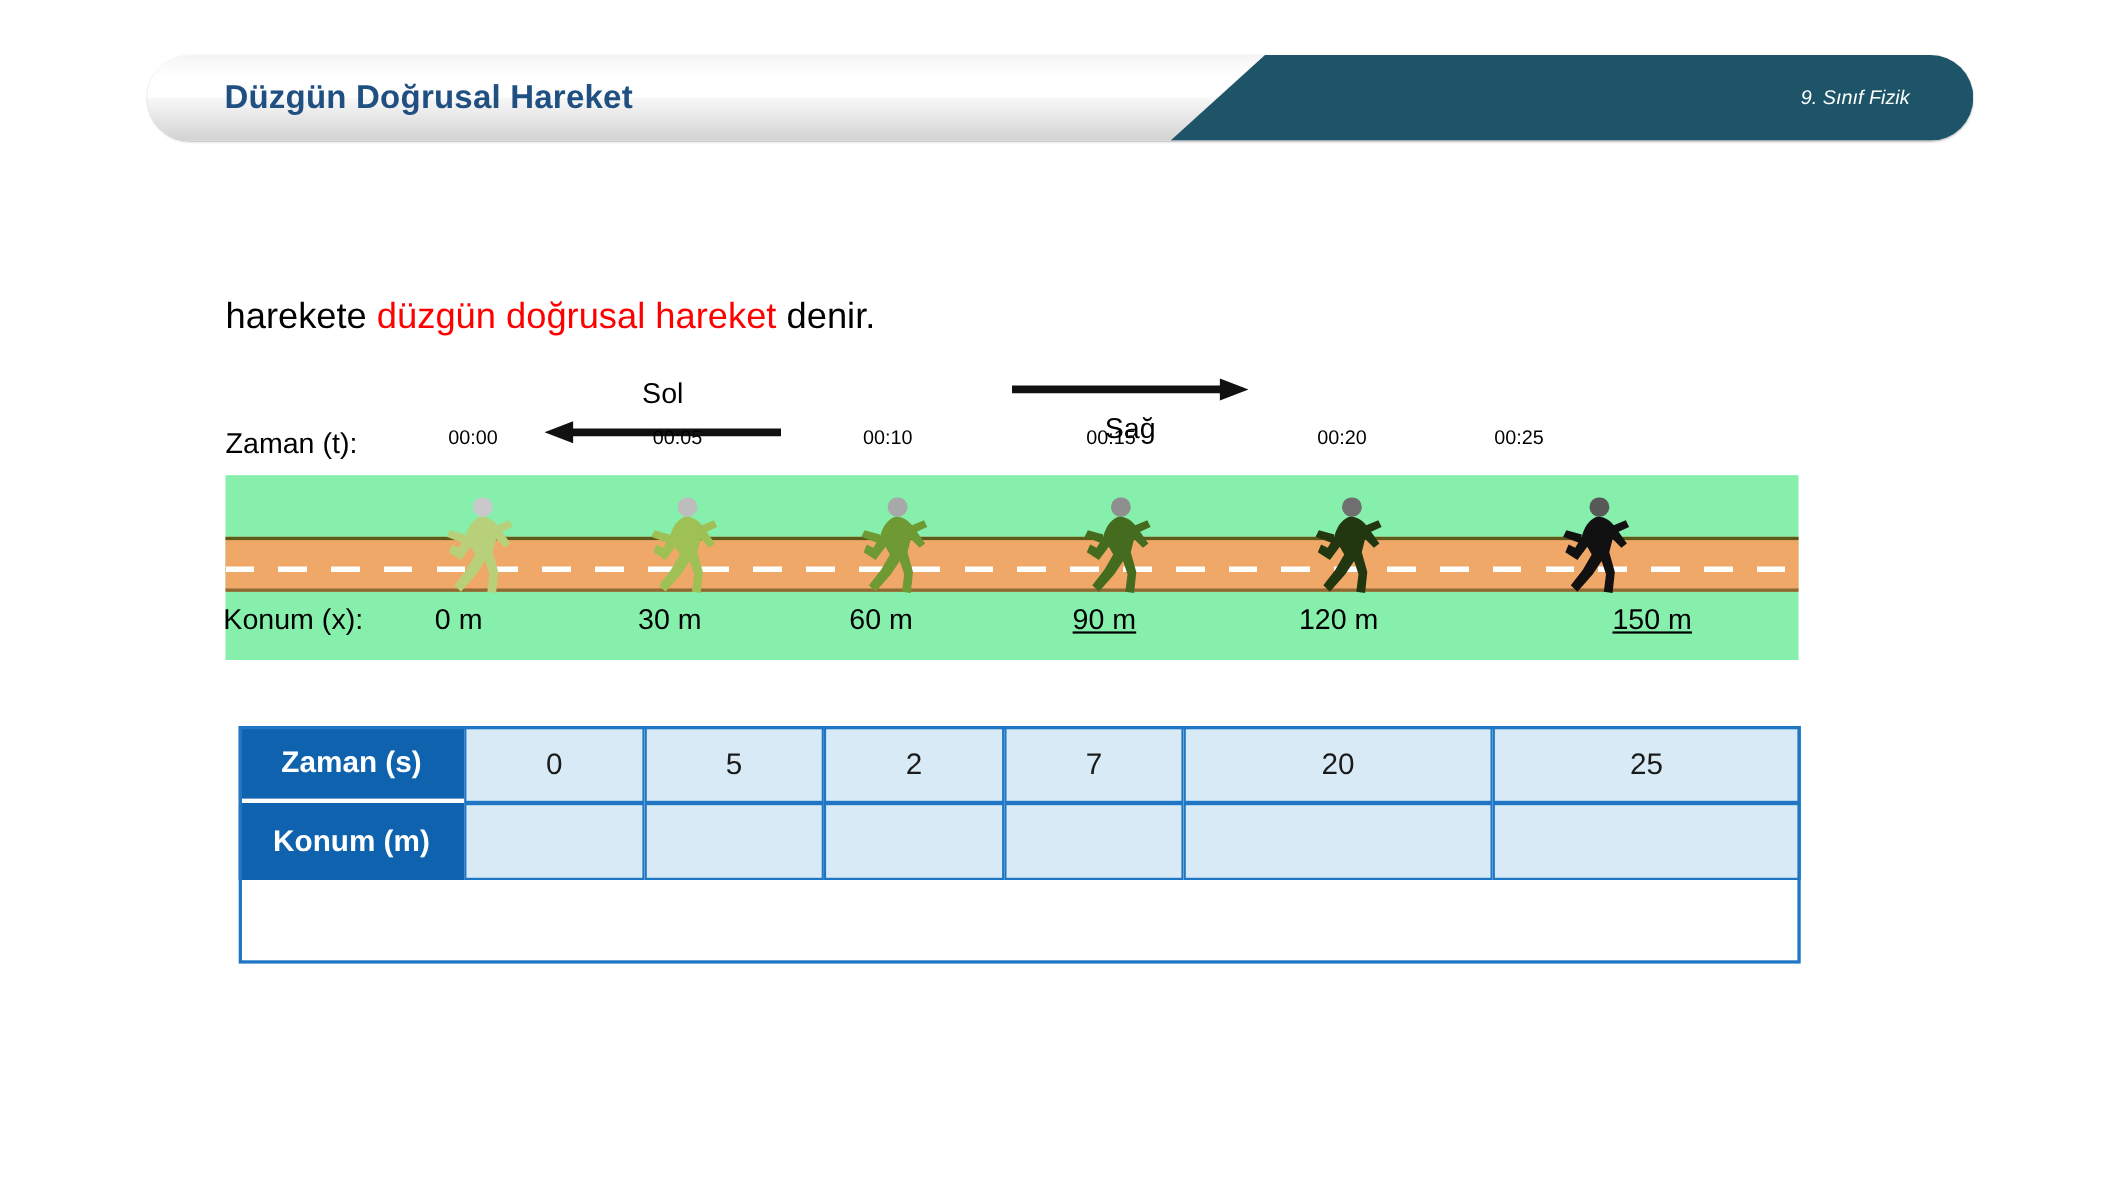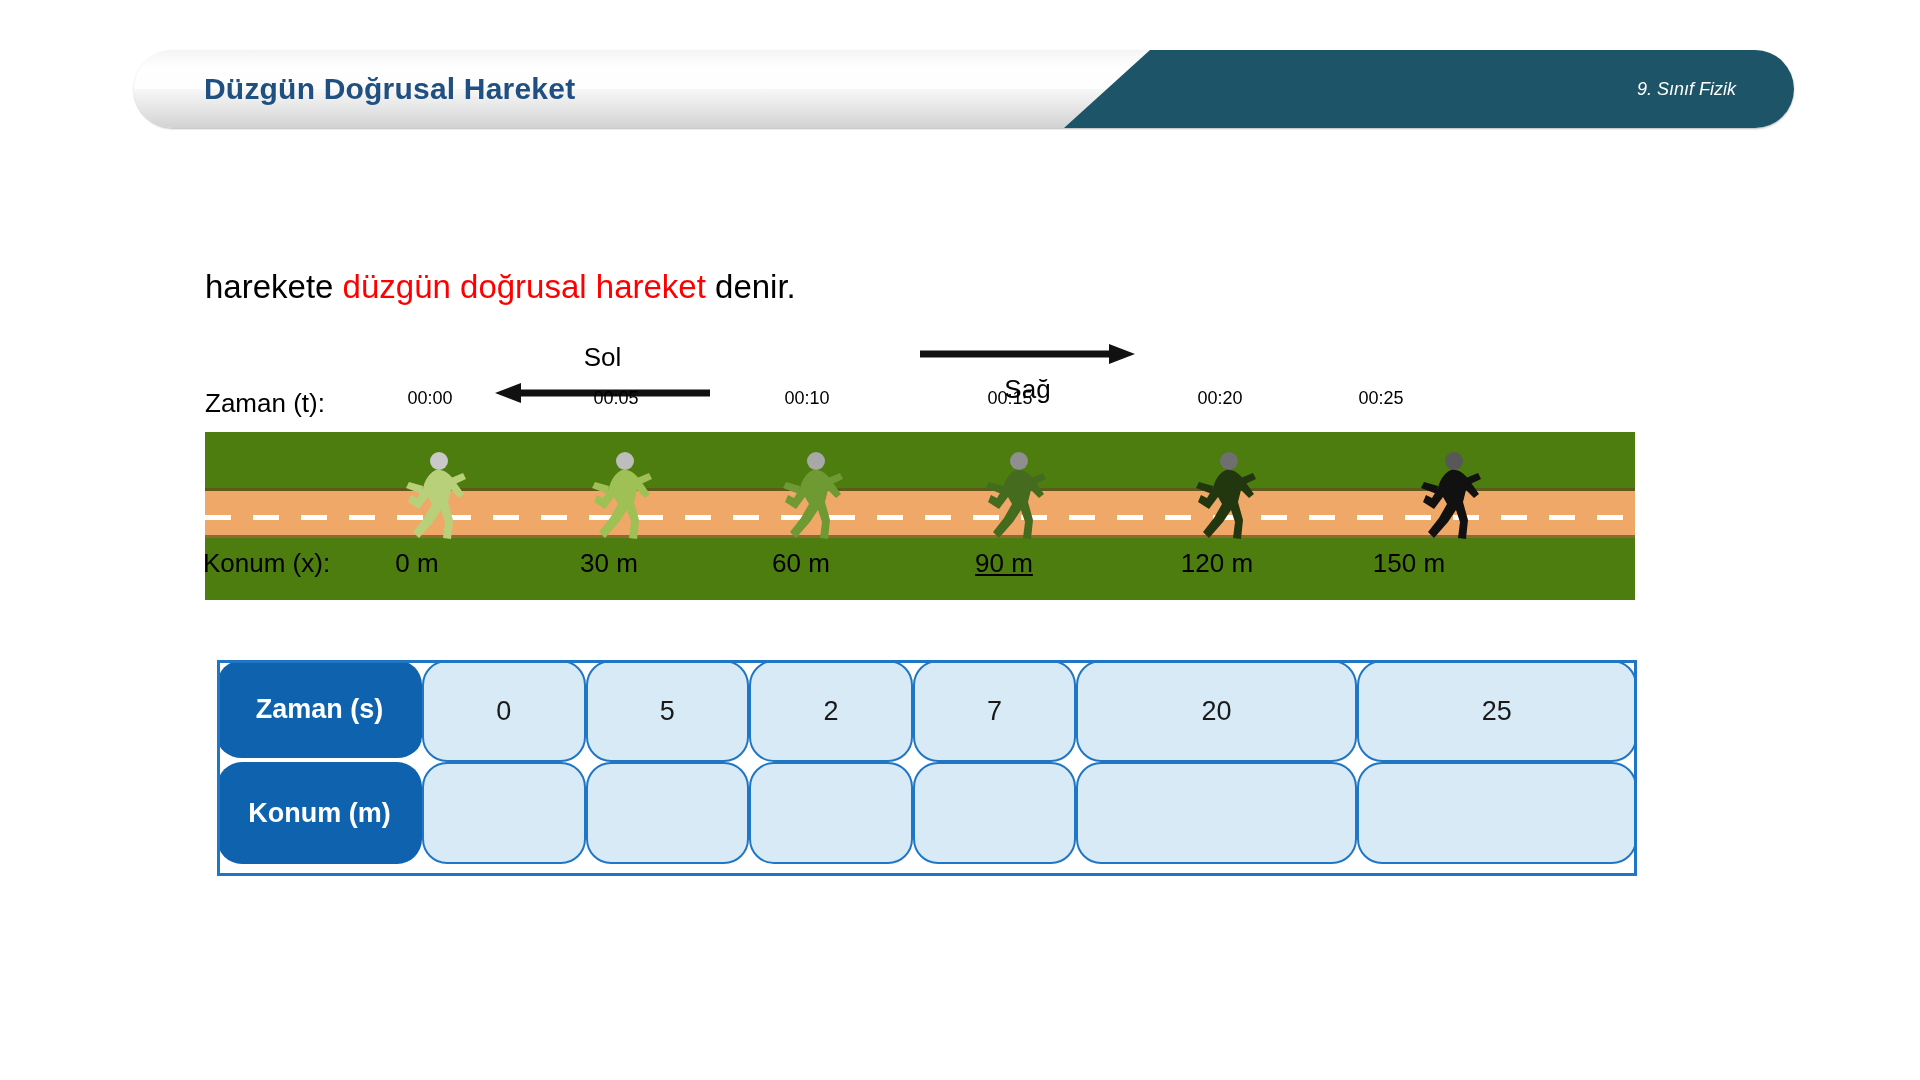--- a/index.html
+++ b/index.html
@@ -129,21 +129,21 @@
     white-space: nowrap;
   }
 
   
   .track {
     position: absolute;
     left: 0;
     top: 92px;
     width: 1430px;
     height: 168px;
-    background: #4d7c0f;
+    background: #86efac;
     overflow: visible;
   }
   .road {
     position: absolute;
     left: 0;
     top: 56px;
     width: 100%;
     height: 50px;
     background: #f0a868;
     border-top: 3px solid #5e5a1c;
@@ -188,23 +188,22 @@
   
   .data-table {
     position: absolute;
     left: 217px;
     top: 660px;
     width: 1420px;
     border-collapse: separate;
     border-spacing: 0;
   }
   .data-table td, .data-table th {
-    height: 102px;
+    height: 70px;
     box-sizing: border-box;
-    border-radius: 25px;
   }
   .rowhead {
     width: 205px;
     background: #0f62ae;
     color: #ffffff;
     font-size: 27px;
     font-weight: bold;
     text-align: center;
     border: none;
   }
@@ -337,21 +336,21 @@
         </g>
       </svg>
     </div>
 
     <span class="pos-axis-label">Konum (x):</span>
     <span class="pos-label" style="left:212px;">0 m</span>
     <span class="pos-label" style="left:404px;">30 m</span>
     <span class="pos-label" style="left:596px;">60 m</span>
     <span class="pos-label" style="left:799px;text-decoration:underline;">90 m</span>
     <span class="pos-label" style="left:1012px;">120 m</span>
-    <span class="pos-label" style="left:1204px;">150 m</span>
+    <span class="pos-label" style="left:1297px;text-decoration:underline;">150 m</span>
   </div>
 </div>
 
 <table class="data-table">
   <tbody>
       <tr>
     <td class="rowhead top">Zaman (s)</td>
     <td class="cell">0</td>
     <td class="cell">5</td>
     <td class="cell">2</td>

